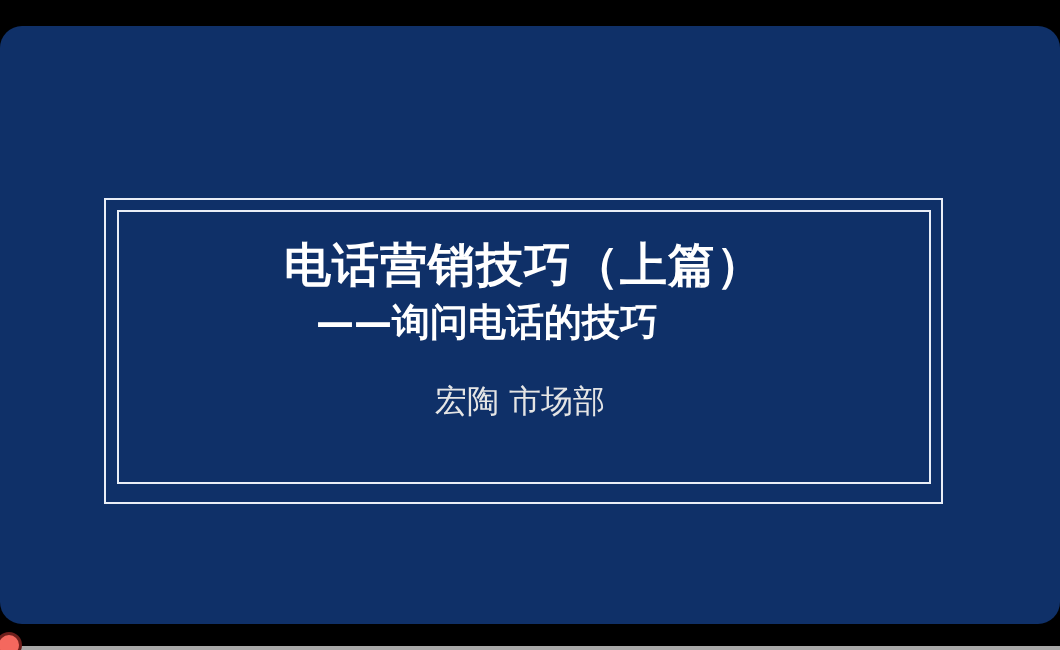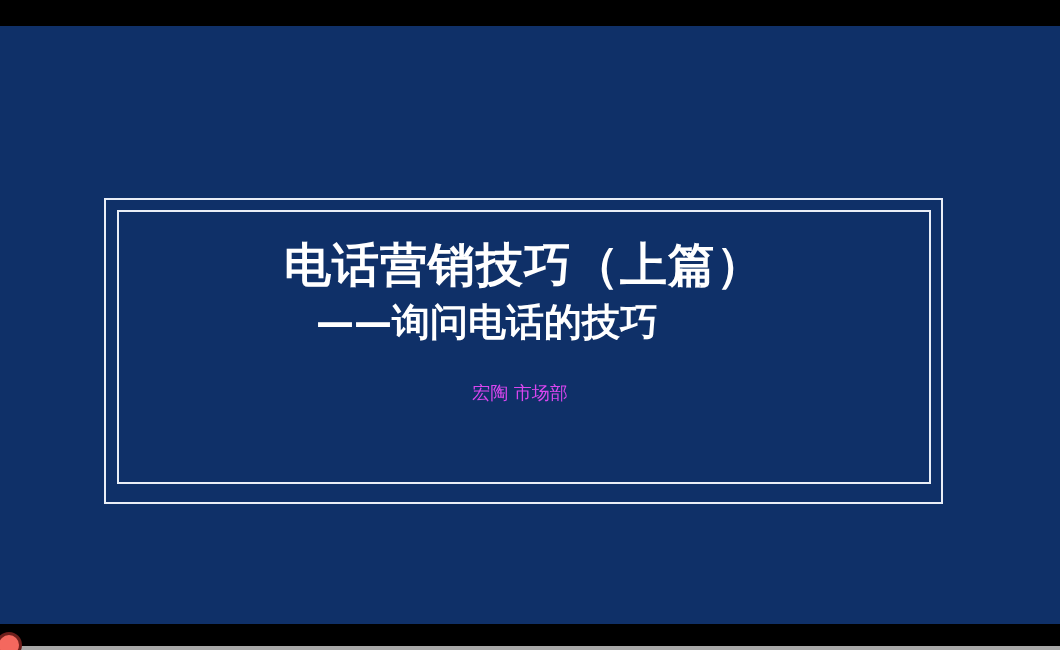--- a/index.html
+++ b/index.html
@@ -47,20 +47,21 @@
 
   
   .slide {
     position: absolute;
     left: 0;
     top: 26px;
     width: 1060px;
     height: 598px;
     background: #0f3068;
     overflow: hidden;
+    border-radius: 22px;
   }
 
   
   .frame-outer {
     position: absolute;
     left: 104px;
     top: 172px;
     width: 839px;
     height: 306px;
     border: 2px solid #e9eef7;
@@ -109,22 +110,22 @@
     font-weight: bold;
     line-height: 1.2;
     white-space: nowrap;
     text-align: center;
     margin: 8px 0 0 0;
     padding-right: 74px;
     font-family: "DejaVu Sans", "Liberation Sans", sans-serif;
   }
 
   .slide-author {
-    color: #d946ef;
-    font-size: 18px;
+    color: #e5e5e5;
+    font-size: 32px;
     font-weight: normal;
     line-height: 1.2;
     white-space: nowrap;
     text-align: center;
     margin: 36px 0 0 0;
     padding-right: 8px;
     font-family: "DejaVu Sans", "Liberation Sans", sans-serif;
   }
 
   

